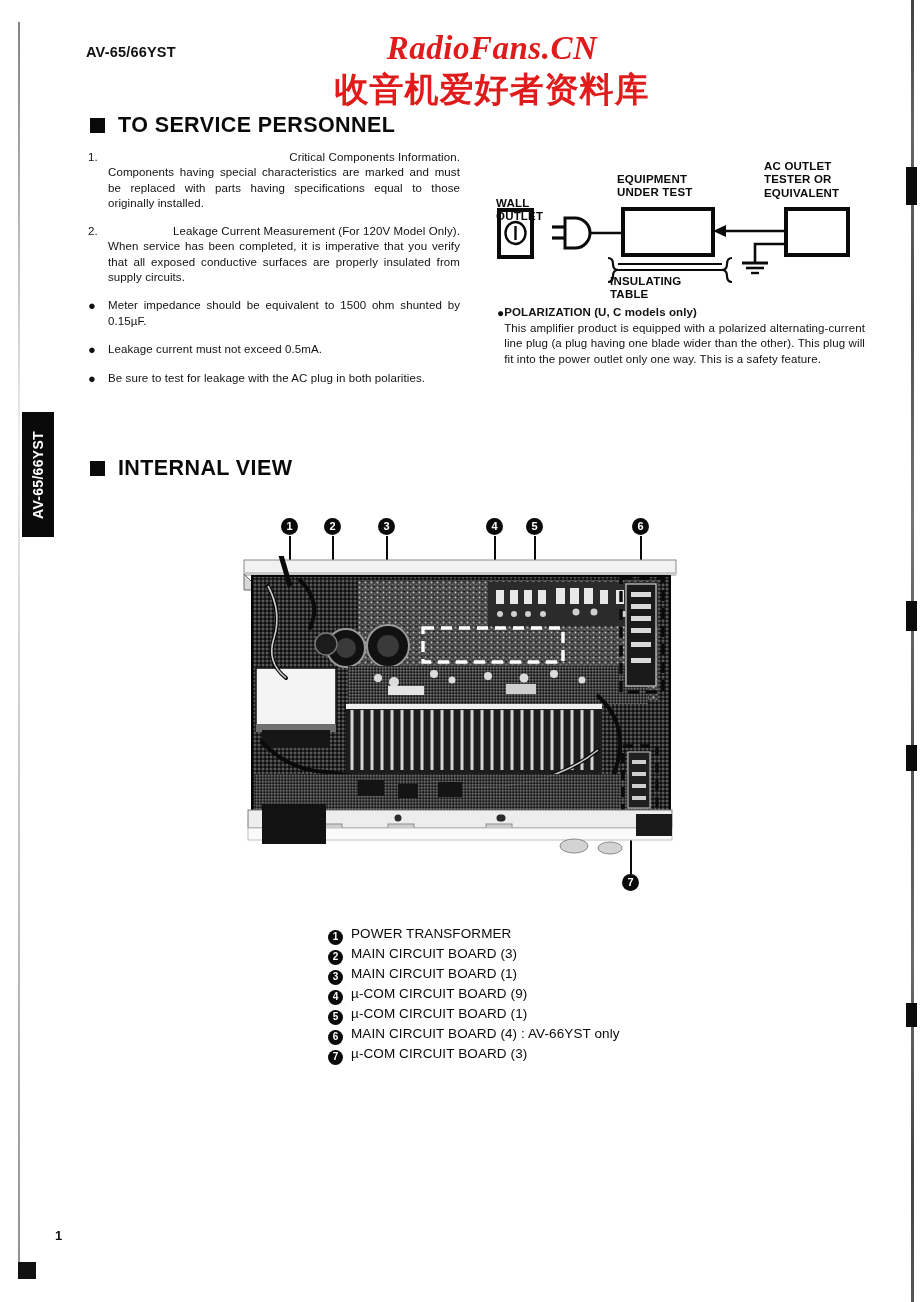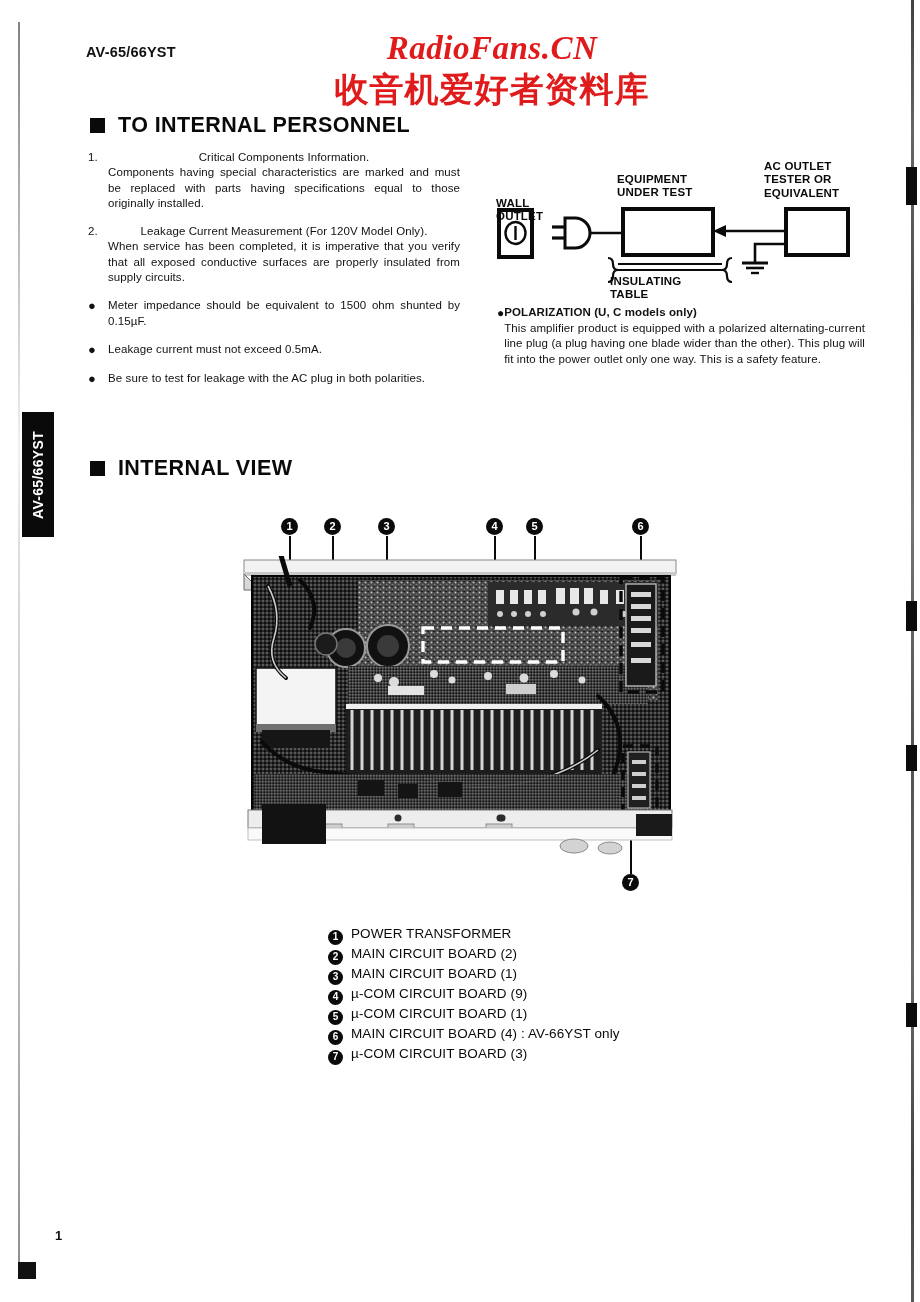--- a/index.html
+++ b/index.html
@@ -138,21 +138,21 @@
   .para.numbered .marker { width: 20px; }
   .para.bulleted .marker { width: 20px; font-size: 13px; line-height: 1.22; }
   .para .body {
     flex: 1 1 auto;
     font-size: 11.5px;
     line-height: 1.33;
     color: #111;
     text-align: justify;
     letter-spacing: .1px;
   }
-  .para .body .first-line { text-align: center; }
+  .para .body .first-line { text-align: right; }
 
   
   .col-right {
     position: absolute;
     left: 497px; top: 306px;
     width: 368px;
   }
   .pol-row { display: flex; }
   .pol-row .marker { width: 20px; font-size: 12px; line-height: 1.25; color: #111; }
   .pol-title {
@@ -275,21 +275,21 @@
     <div class="wm-en">RadioFans.CN</div>
     <div class="wm-cn">收音机爱好者资料库</div>
   </div>
 
   <div class="vtab">
     <span>AV-65/66YST</span>
   </div>
 
   <div class="section-head" id="head-service">
     <span class="sq"></span>
-    <span class="txt">TO INTERNAL PERSONNEL</span>
+    <span class="txt">TO SERVICE PERSONNEL</span>
   </div>
 
   <div class="col-left" id="service-items">
       <div class="para numbered">
         <div class="marker">1.</div>
         <div class="body">
           <div class="first-line">Critical Components Information.</div>
           <div>Components having special characteristics are marked and must be replaced with parts having specifications equal to those originally installed.</div>
         </div>
       </div>
@@ -570,21 +570,21 @@
     </svg>
   </div>
 
   <div class="legend" id="legend-list">
       <div class="legend-row">
         <div class="legend-bullet">1</div>
         <div class="legend-label">POWER TRANSFORMER</div>
       </div>
       <div class="legend-row">
         <div class="legend-bullet">2</div>
-        <div class="legend-label">MAIN CIRCUIT BOARD (2)</div>
+        <div class="legend-label">MAIN CIRCUIT BOARD (3)</div>
       </div>
       <div class="legend-row">
         <div class="legend-bullet">3</div>
         <div class="legend-label">MAIN CIRCUIT BOARD (1)</div>
       </div>
       <div class="legend-row">
         <div class="legend-bullet">4</div>
         <div class="legend-label">µ-COM CIRCUIT BOARD (9)</div>
       </div>
       <div class="legend-row">

